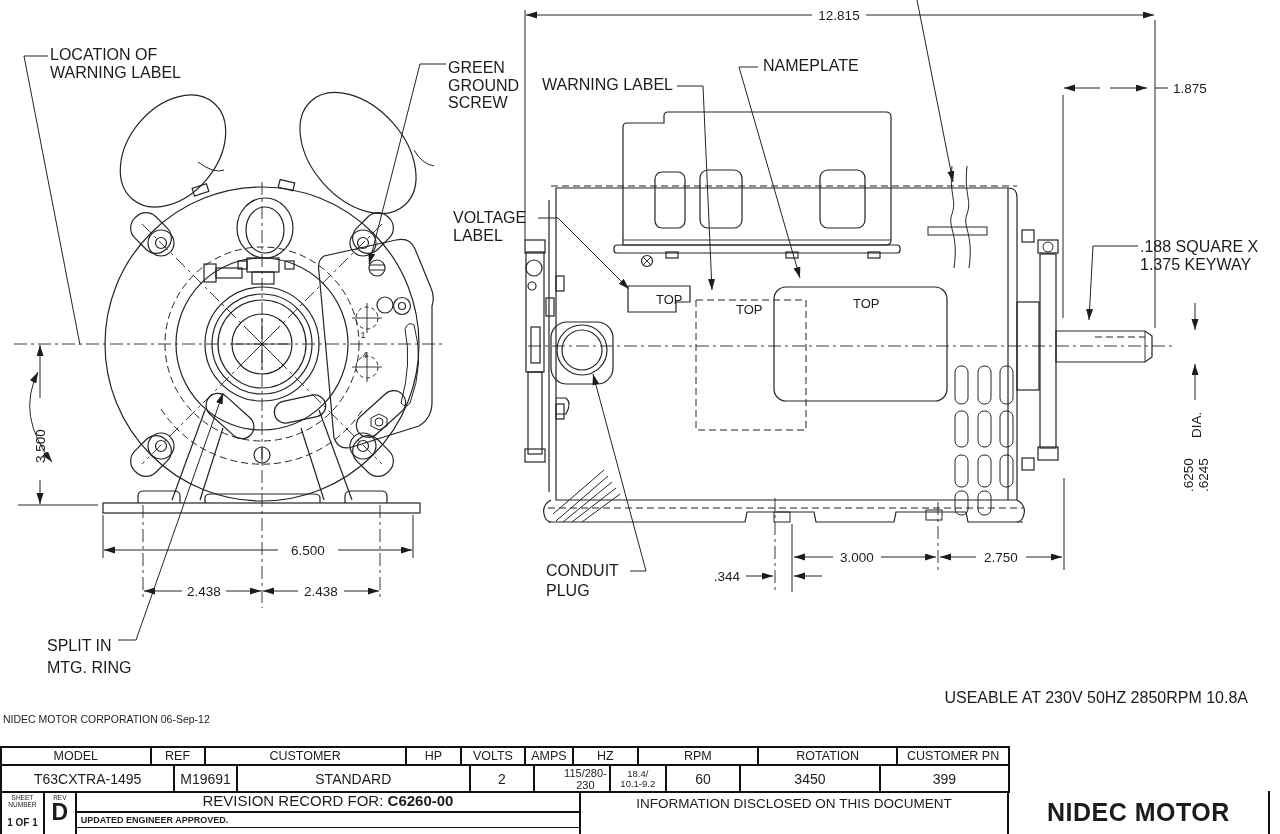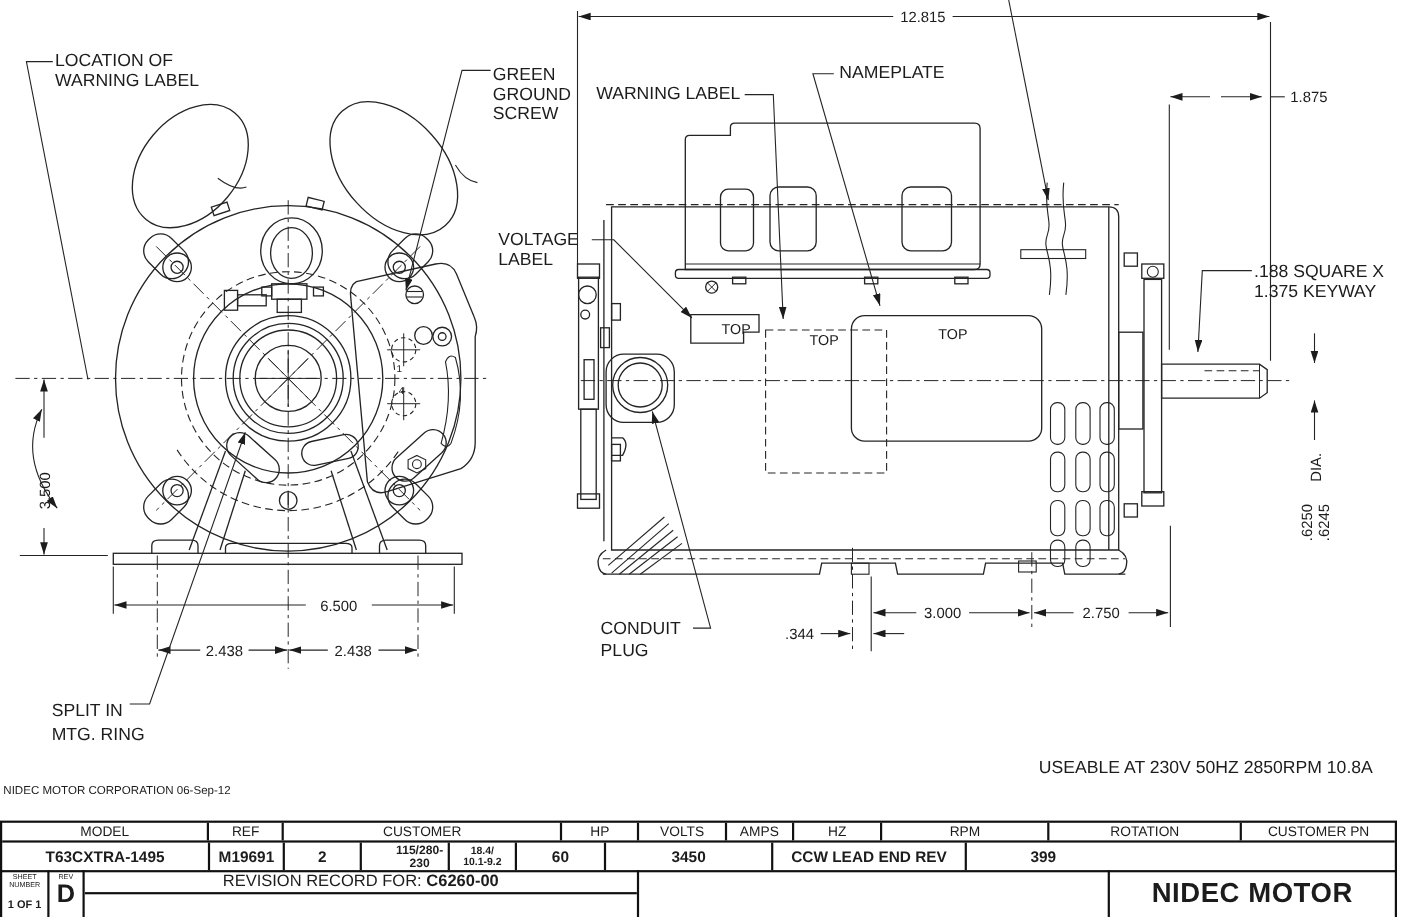--- a/index.html
+++ b/index.html
@@ -9,28 +9,28 @@
   }
   svg text{font-family:"Liberation Sans",sans-serif;fill:#1c1c1c;}
   .lbl{font-size:16px;}
   .dim{font-size:13.5px;}
   .top{font-size:13px;}
   .tiny{font-size:9px;}
   #drawing{position:absolute;left:0;top:0;}
 
   
   .corp{position:absolute;left:3px;top:713px;font-size:10.5px;white-space:nowrap;}
-  .spec{position:absolute;left:0;top:746px;width:1270px;border:2px solid #111;box-sizing:border-box;}
+  .spec{position:absolute;left:0;top:746px;width:1010px;border:2px solid #111;box-sizing:border-box;}
   .spec .row{display:flex;}
   .spec .row.hdr{border-bottom:2px solid #111;}
   .cell{box-sizing:border-box;border-right:2px solid #111;display:flex;flex-direction:column;
         align-items:center;justify-content:center;text-align:center;overflow:hidden;}
   .cell:last-child{border-right:none;}
   .hdr .cell{height:16px;font-size:12.5px;}
-  .val .cell{height:25px;font-size:14px;font-weight:bold;}
+  .val .cell{height:25px;font-size:14px;font-weight:normal;}
   .val .volts{font-size:11px;padding-left:27px;}
   .val .amps{font-size:9.5px;line-height:10px;align-items:center;}
   .bottom{position:absolute;left:0;top:791px;width:1270px;height:60px;
           border:2px solid #111;border-top:none;box-sizing:border-box;display:flex;}
   .bcell{box-sizing:border-box;border-right:2px solid #111;overflow:hidden;}
   .bcell:last-child{border-right:none;}
   .sheetc{width:43px;text-align:center;}
   .sheetc .l{font-size:6.5px;line-height:7px;margin-top:3px;}
   .sheetc .v{font-size:10px;font-weight:bold;margin-top:9px;}
   .revc{width:32px;text-align:center;}
@@ -342,44 +342,46 @@
     <div class="cell" style="width:80px">VOLTS</div>
     <div class="cell" style="width:61px">AMPS</div>
     <div class="cell" style="width:81px">HZ</div>
     <div class="cell" style="width:152px">RPM</div>
     <div class="cell" style="width:176px">ROTATION</div>
     <div class="cell" style="width:139px">CUSTOMER PN</div>
   </div>
   <div class="row val">
     <div class="cell" style="width:189px">T63CXTRA-1495</div>
     <div class="cell" style="width:68px">M19691</div>
+    <div class="cell" style="width:254px">STANDARD</div>
     <div class="cell" style="width:70px">2</div>
     <div class="cell volts" style="width:80px">115/280-230</div>
     <div class="cell amps" style="width:61px">
       <div>18.4/</div>
       <div>10.1-9.2</div>
     </div>
     <div class="cell" style="width:81px">60</div>
     <div class="cell" style="width:152px">3450</div>
-    <div class="cell" style="width:176px">CCW LEAD END REV</div>
     <div class="cell" style="width:139px">399</div>
   </div>
 </div>
 
 <div class="bottom">
   <div class="bcell sheetc">
     <div class="l">
       <div>SHEET</div>
       <div>NUMBER</div>
     </div>
     <div class="v">1 OF 1</div>
   </div>
   <div class="bcell revc">
     <div class="l">REV</div>
     <div class="v">D</div>
   </div>
   <div class="bcell rrec">
     <div class="t"><span>REVISION RECORD FOR: </span><b>C6260-00</b></div>
+    <div class="n">UPDATED ENGINEER APPROVED.</div>
   </div>
   <div class="bcell infoc">
+    <div>INFORMATION DISCLOSED ON THIS DOCUMENT</div>
   </div>
   <div class="bcell brandc">NIDEC MOTOR</div>
 </div>
 
 </body></html>

